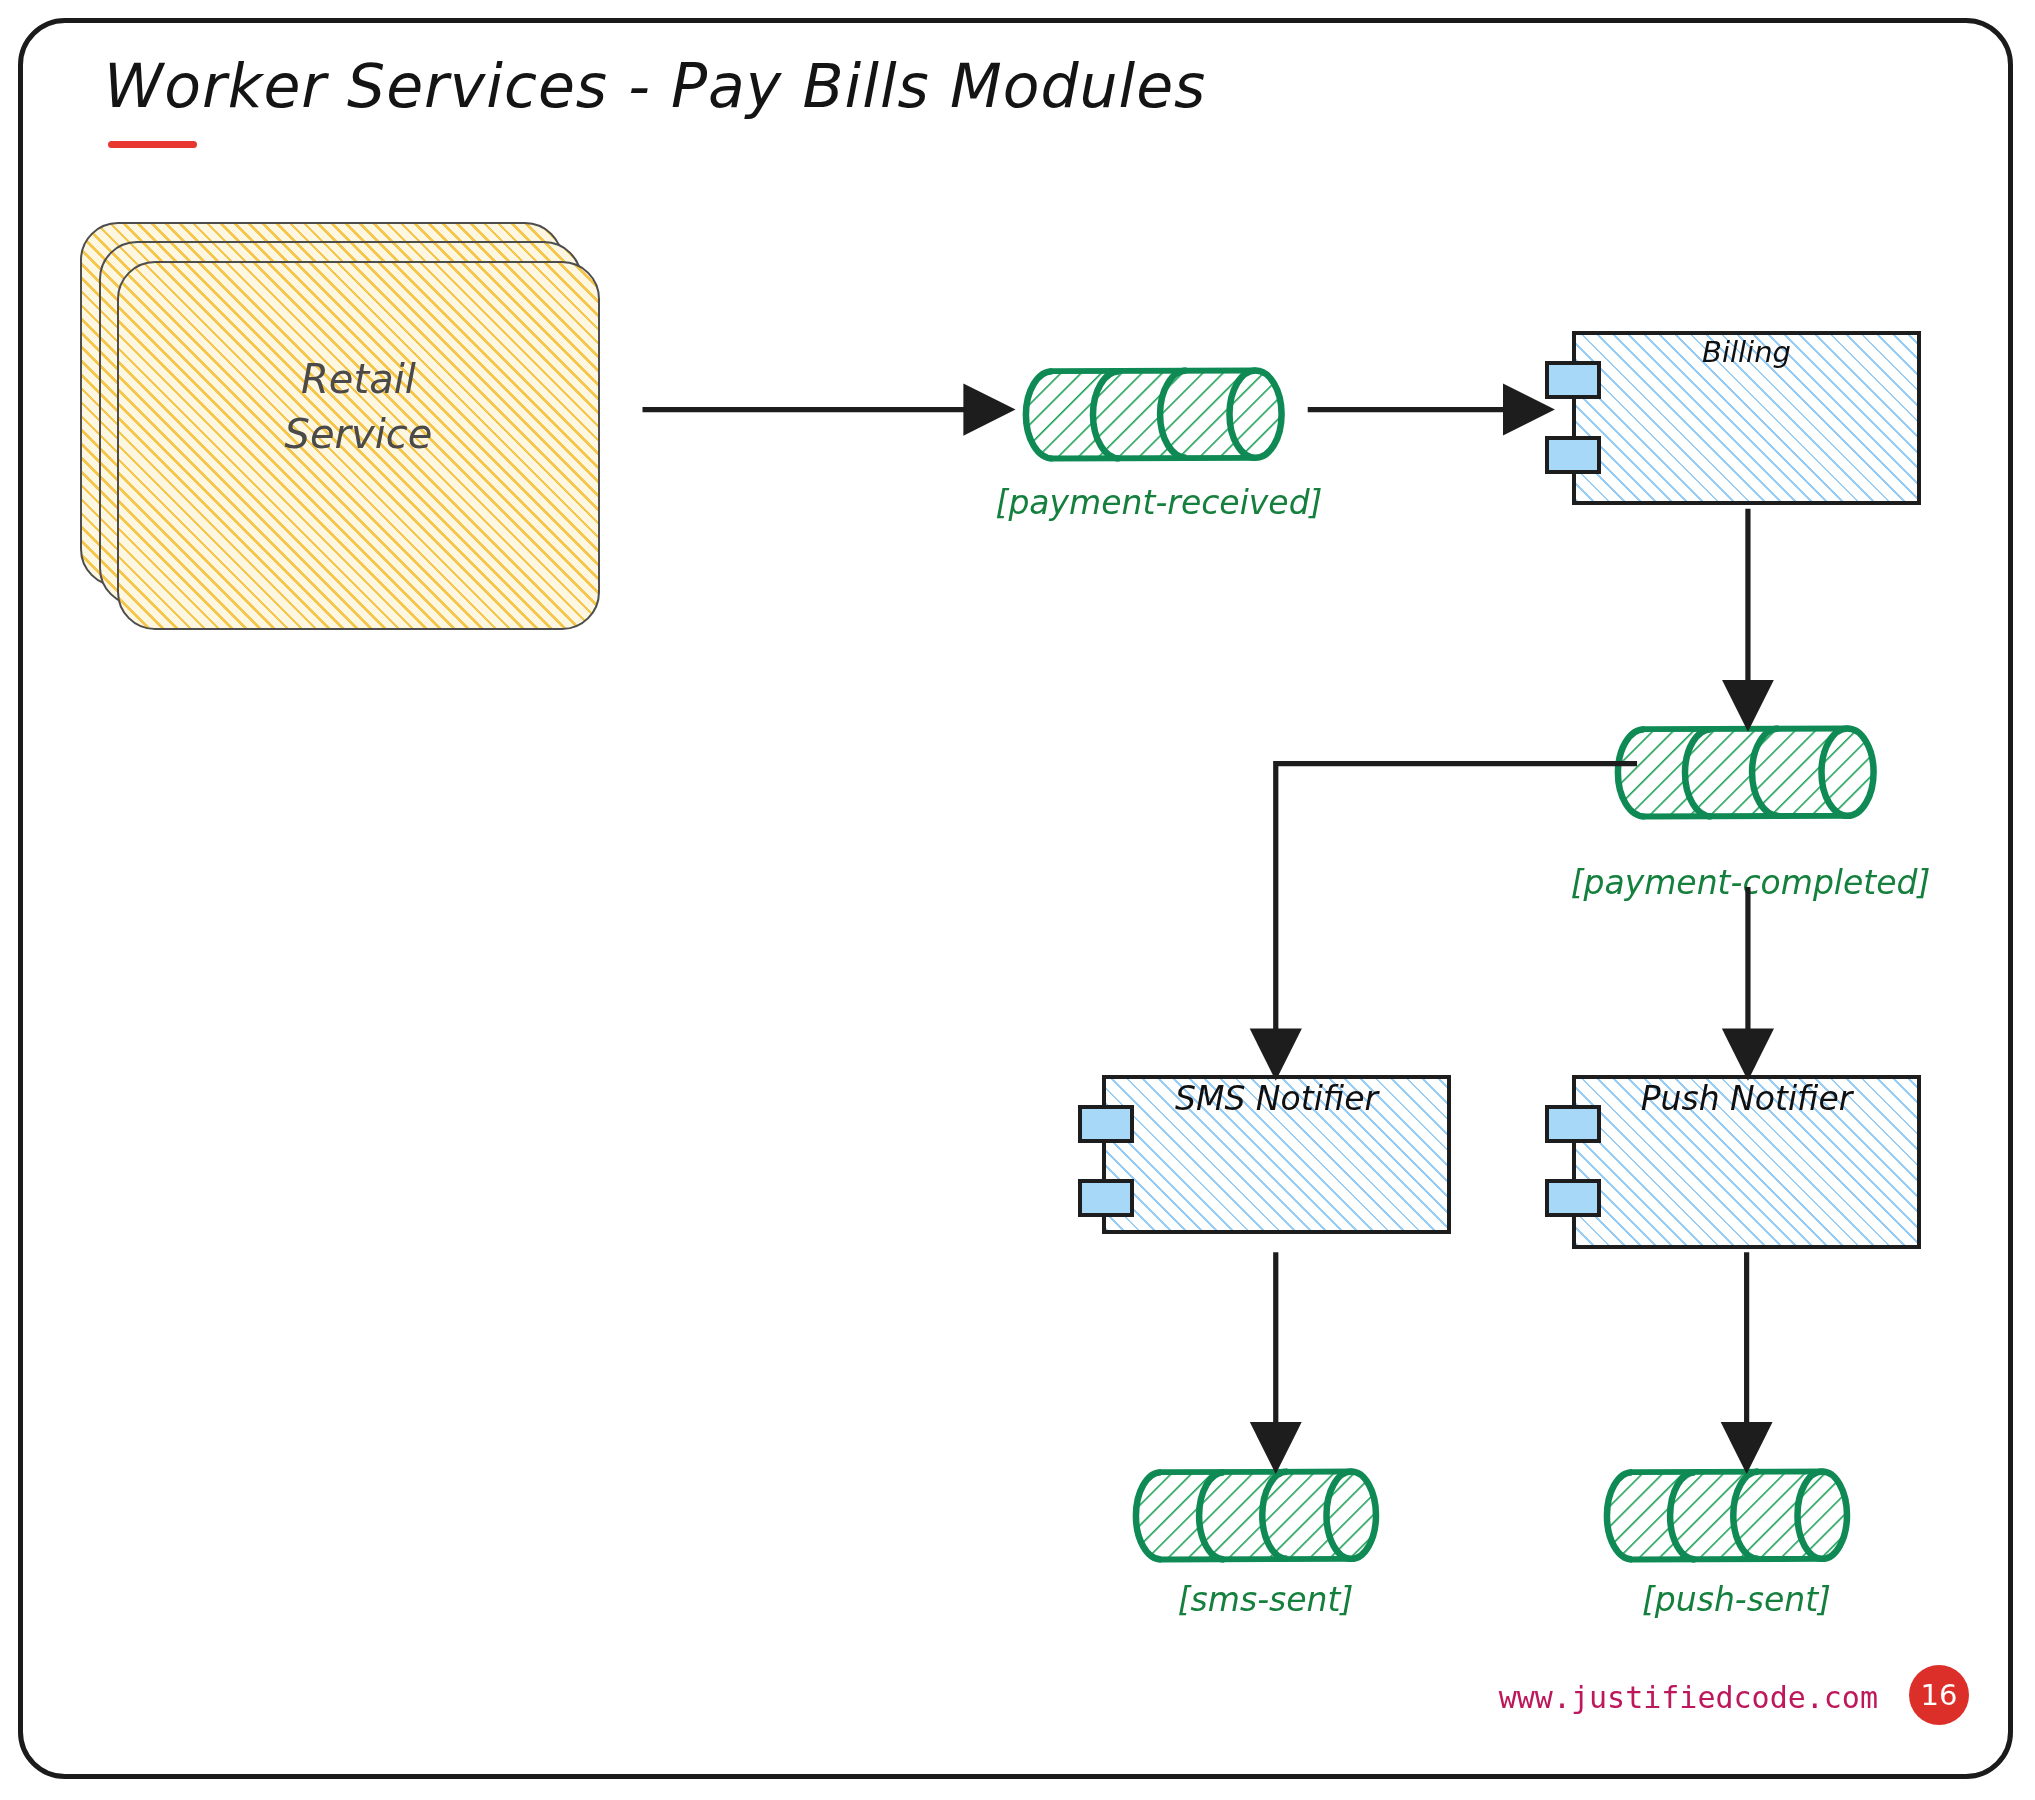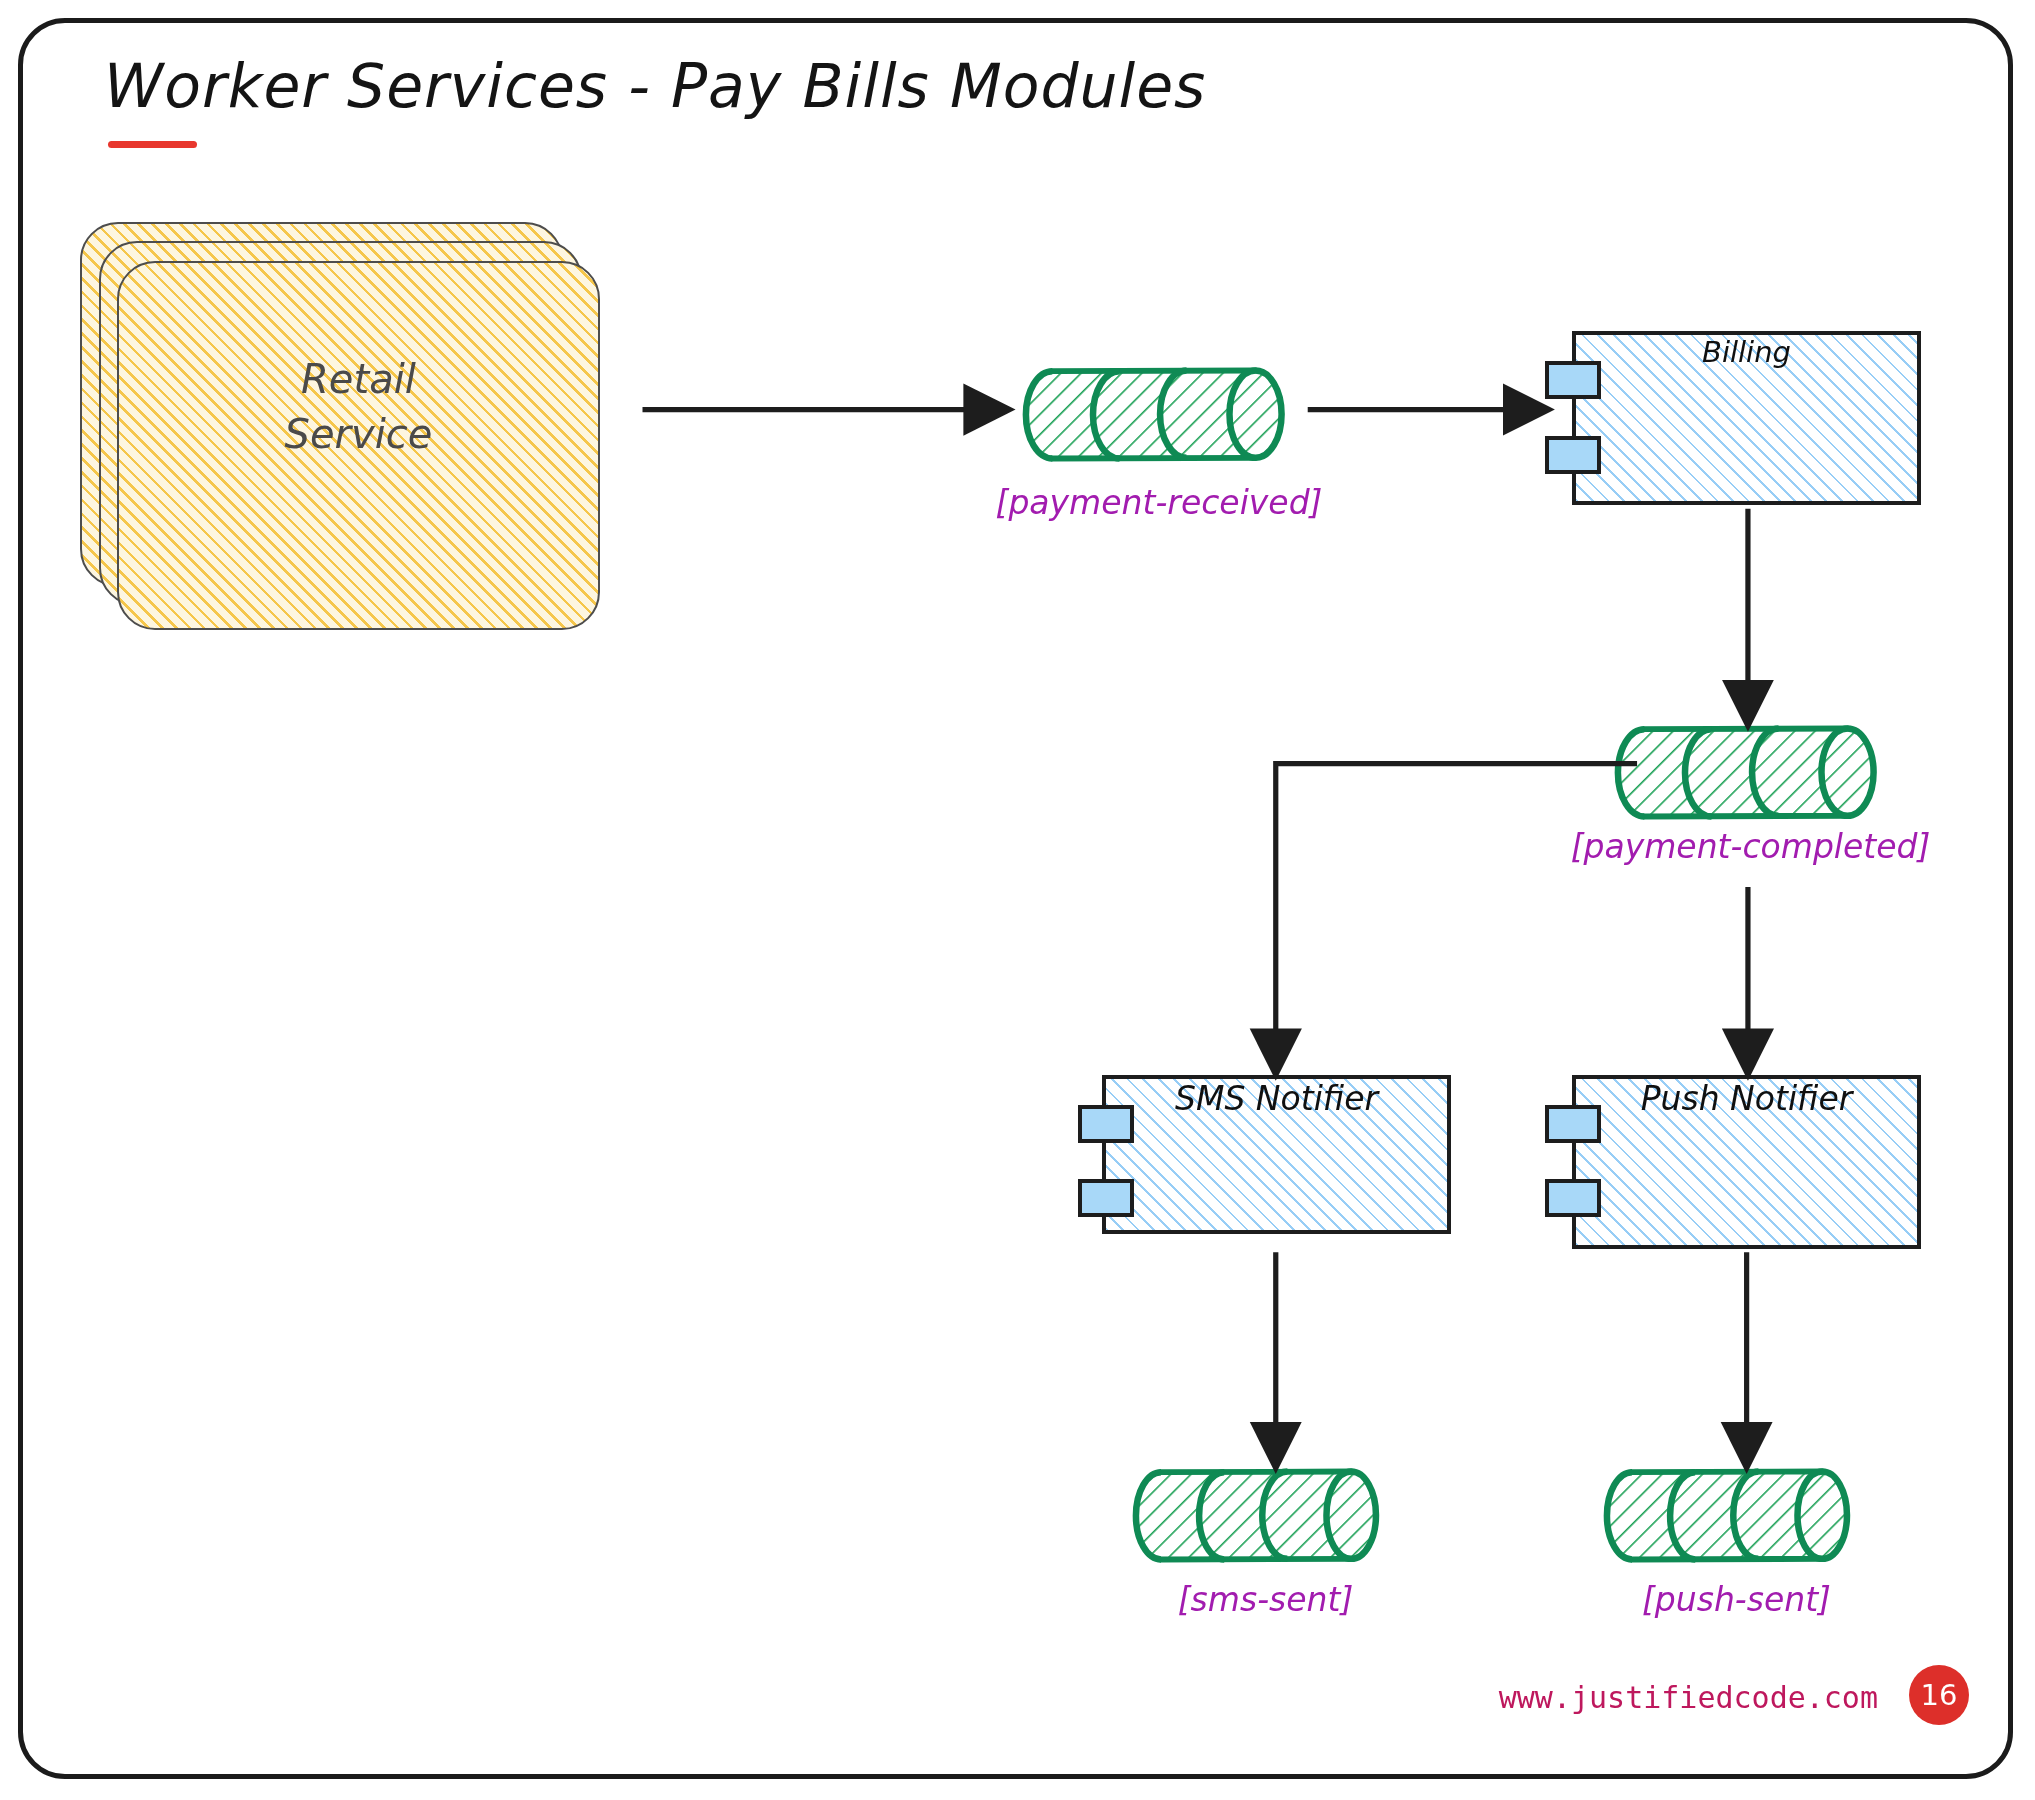--- a/index.html
+++ b/index.html
@@ -115,21 +115,21 @@
   
   .queue {
     position: absolute;
   }
   .queue svg { display: block; overflow: visible; }
   .queue-label {
     position: absolute;
     text-align: center;
     font-family: "DejaVu Sans", sans-serif;
     font-style: italic;
-    color: #a21caf;
+    color: #15803d;
     white-space: nowrap;
     font-size: 33px;
   }
 
   
   #connectors {
     position: absolute;
     left: 0; top: 0;
     width: 2035px; height: 1800px;
     pointer-events: none;
@@ -219,21 +219,21 @@
       </defs>
       <path d="M 42 6 L 352 4 A 40 66 0 0 1 352 139 L 42 140 A 40 66 0 0 1 42 6 Z" fill="url(#qhatchB)" clip-path="url(#qclipB)"></path>
       <path d="M 42 6 L 354 5" stroke="#0f8a54" stroke-width="9" fill="none" stroke-linecap="round"></path>
       <path d="M 42 140 L 354 139" stroke="#0f8a54" stroke-width="9" fill="none" stroke-linecap="round"></path>
       <path d="M 42 6 A 40 66 0 0 0 42 140" stroke="#0f8a54" stroke-width="10" fill="none"></path>
       <ellipse cx="354" cy="72" rx="40" ry="67" stroke="#0f8a54" stroke-width="10" fill="none"></ellipse>
       <path d="M 145 6 A 40 66 0 0 0 145 140" stroke="#0f8a54" stroke-width="10" fill="none"></path>
       <path d="M 248 5 A 40 66 0 0 0 248 139" stroke="#0f8a54" stroke-width="10" fill="none"></path>
     </svg>
   </div>
-  <div class="queue-label" style="left:1545px; top:827px; width:411px;">[payment-completed]</div>
+  <div class="queue-label" style="left:1545px; top:863px; width:411px;">[payment-completed]</div>
 
   <div class="component" style="left:1102px; top:1075px; width:349px; height:159px;">
     <span class="clabel" style="font-size:33px;">SMS Notifier</span>
   </div>
   <div class="tab" style="left:1078px; top:1105px;"></div>
   <div class="tab" style="left:1078px; top:1179px;"></div>
 
   <div class="component" style="left:1572px; top:1075px; width:349px; height:174px;">
     <span class="clabel" style="font-size:33px;">Push Notifier</span>
   </div>

